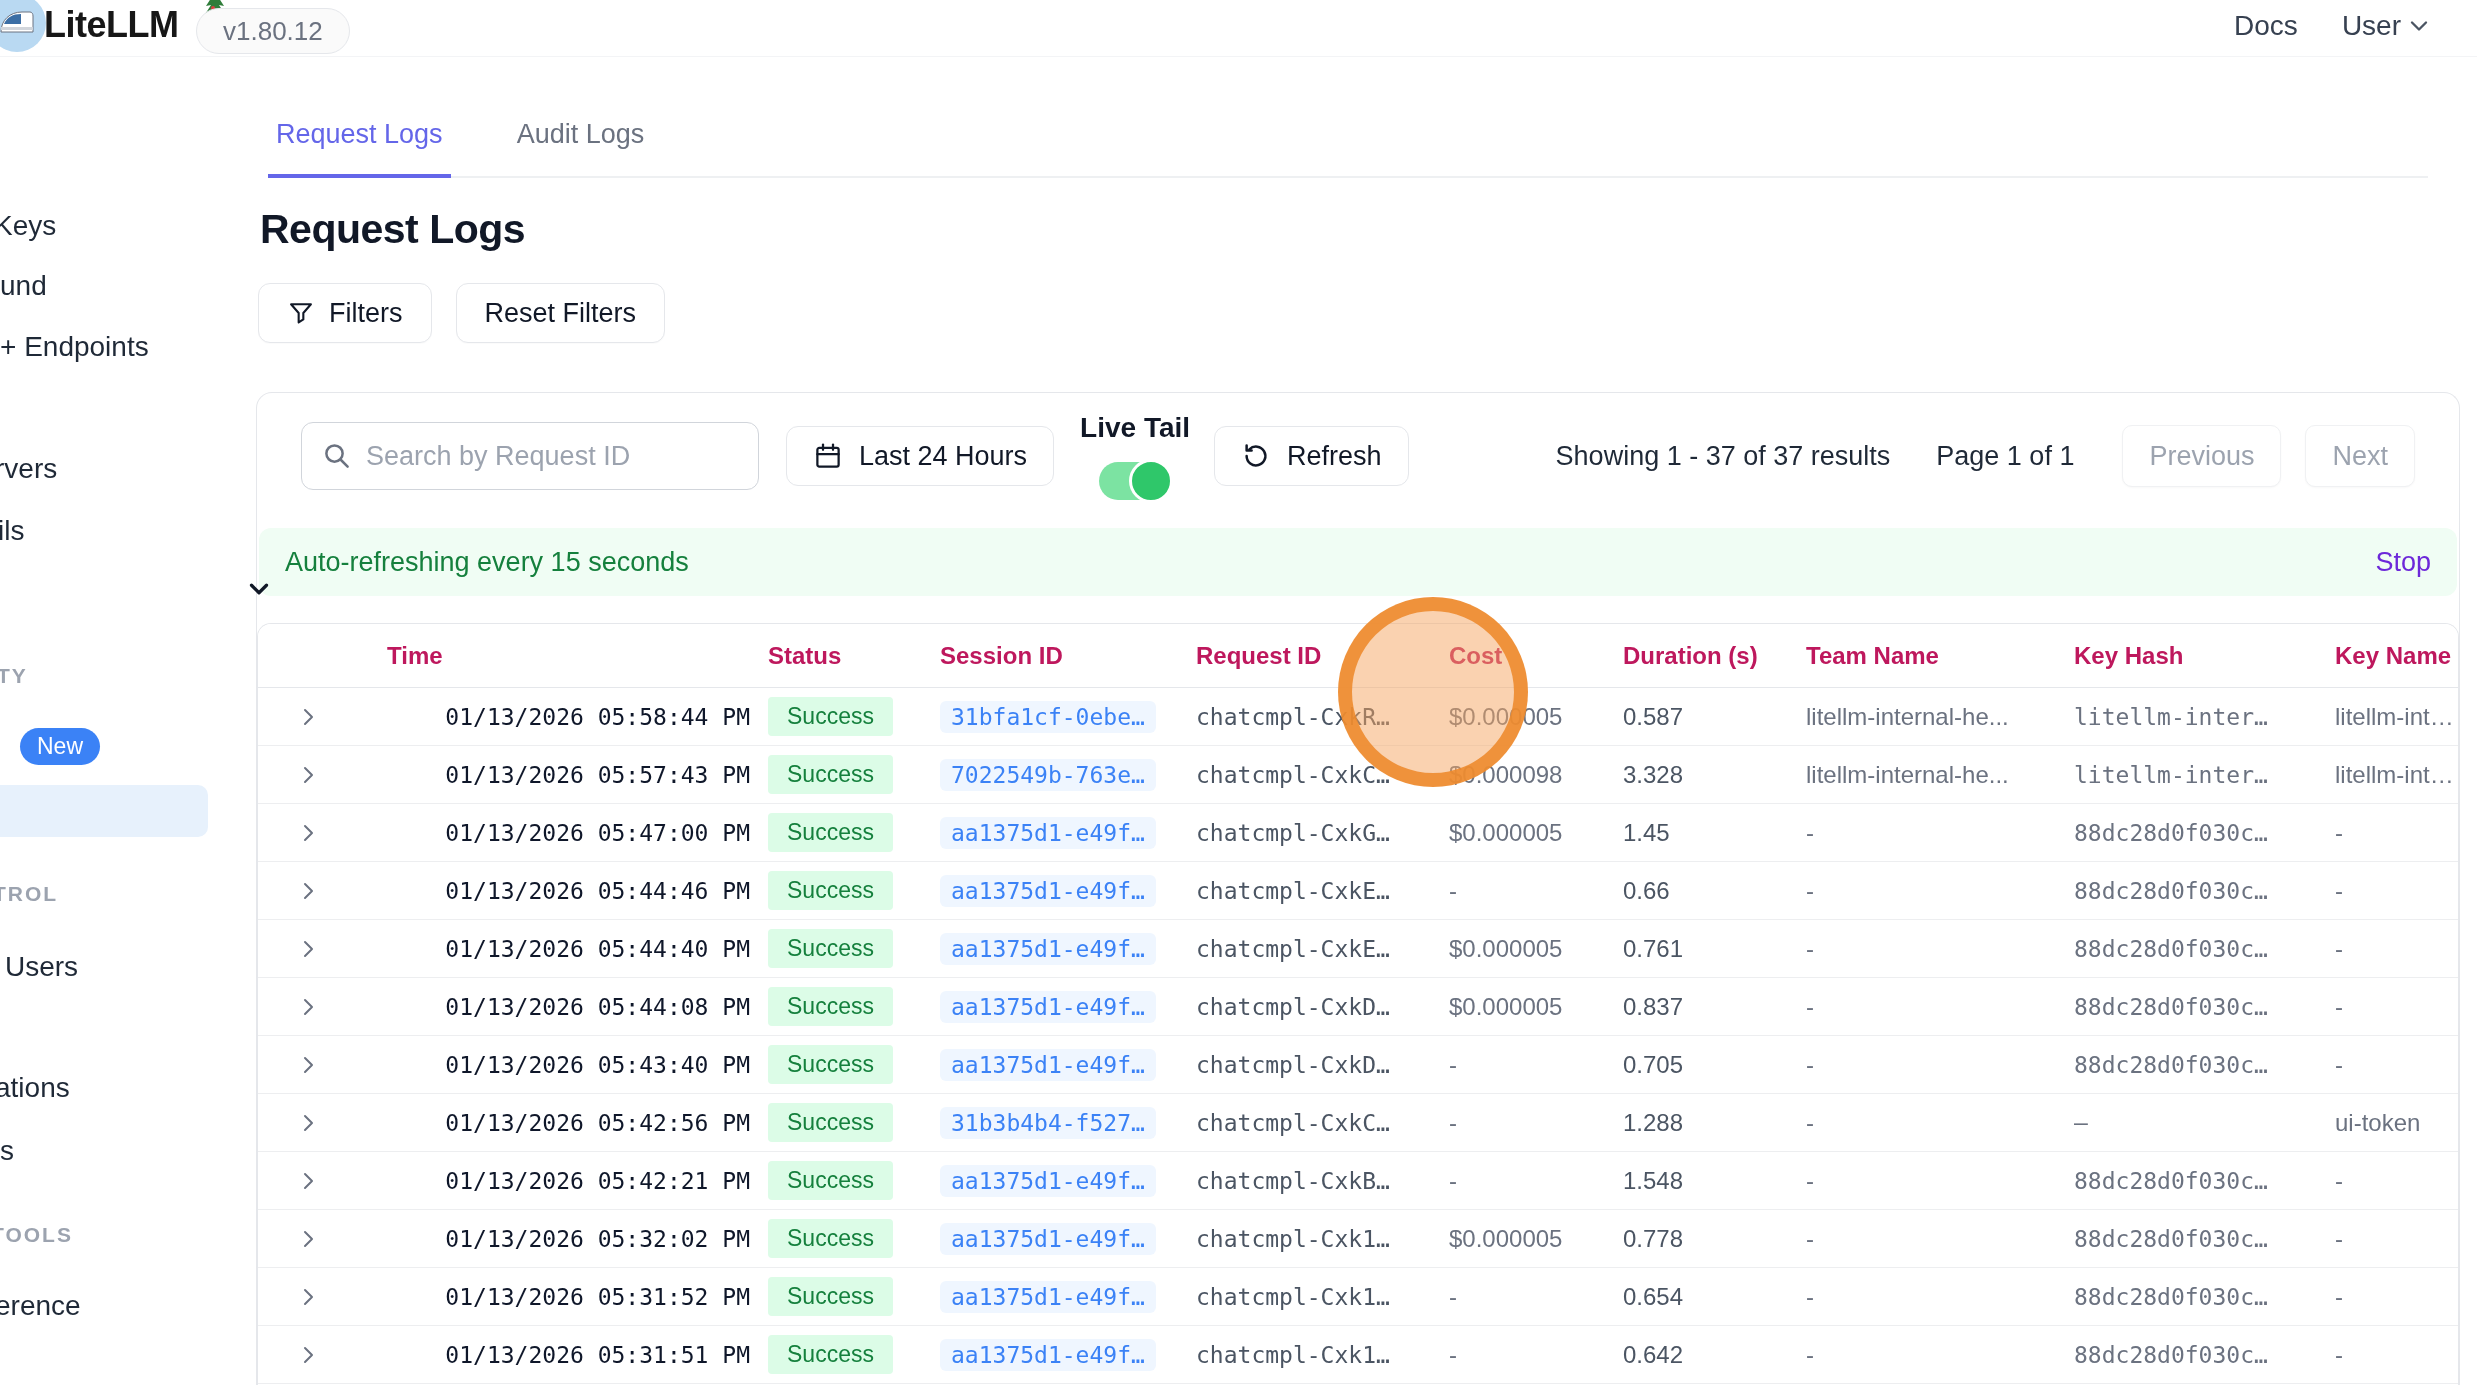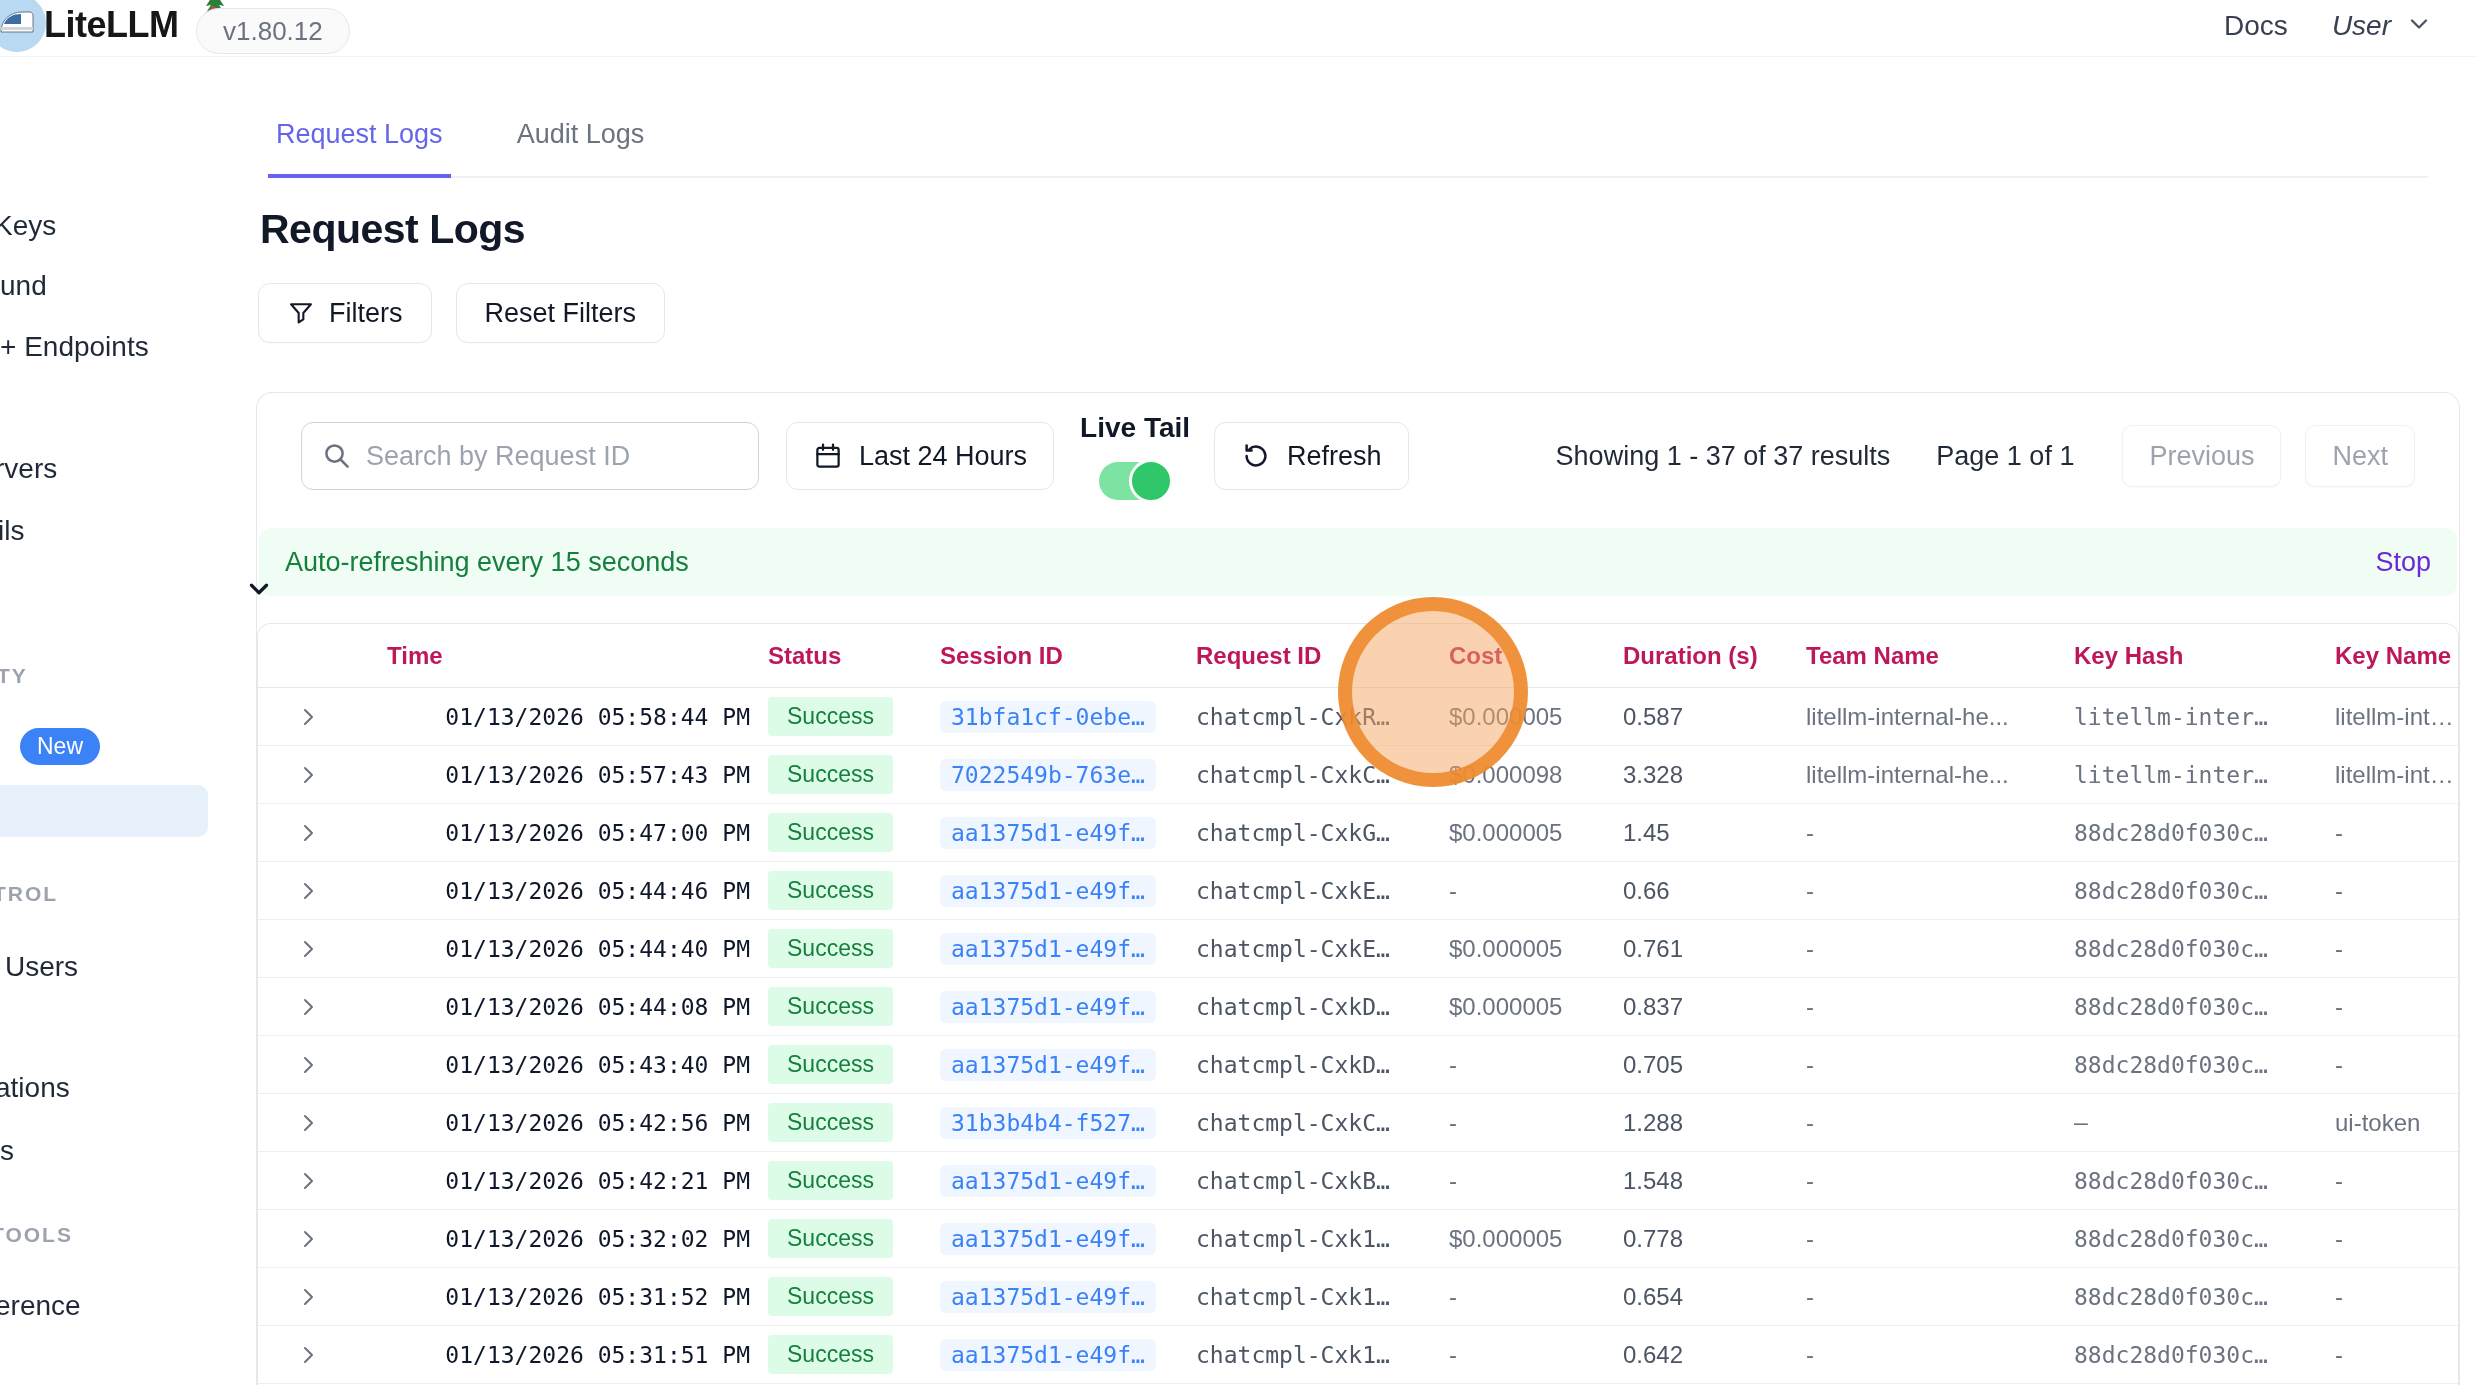--- a/index.html
+++ b/index.html
@@ -12,21 +12,21 @@
   .logo-circle { position:absolute; left:-12px; top:-6px; width:58px; height:58px;
     border-radius:50%; background:#b9d9f2; overflow:hidden; }
   .logo-circle svg { position:absolute; left:12px; top:16px; }
   .brand { position:absolute; left:44px; top:4px; font-size:36px; font-weight:700; color:#171717; letter-spacing:-0.5px; }
   .ver-pill { position:absolute; left:196px; top:8px; height:46px; padding:0 26px;
     border:1px solid #e5e7eb; border-radius:23px; background:#fafafa; color:#6b7280;
     font-size:26px; line-height:44px; }
   .tree-deco { position:absolute; left:200px; top:-8px; }
   .topnav { position:absolute; right:44px; top:10px; display:flex; align-items:center; gap:44px;
     font-size:28px; color:#374151; }
-  .usermenu { display:flex; gap:14px; cursor:pointer;font-style:italic; }
+  .usermenu { display:flex; align-items:center; gap:4px; cursor:pointer; }
   .chev { color:#4b5563; display:inline-flex; }
 
   
   .sb-frag { position:absolute; font-size:28px; color:#1f2937; white-space:nowrap; z-index:5; }
   .sb-sec  { position:absolute; font-size:21px; font-weight:700; letter-spacing:2px; color:#9ca3af; z-index:5;}
   .sb-i0{left:-6px; top:210px;} .sb-i1{left:0px; top:270px;} .sb-i2{left:0px; top:331px;}
   .sb-i3{left:-5px; top:453px;} .sb-i4{left:-2px; top:515px;}
   .sb-i5{left:5px; top:951px;}  .sb-i6{left:-5px; top:1072px;} .sb-i7{left:0px; top:1135px;}
   .sb-i8{left:-5px; top:1290px;}
   .sb-sec0{left:-3px; top:664px;} .sb-sec1{left:-7px; top:882px;} .sb-sec2{left:-9px; top:1223px;}
@@ -54,21 +54,21 @@
   
   .card { position:absolute; left:0px; top:335px; width:2204px; height:1100px;
     border:1px solid #e5e7eb; border-radius:16px 16px 0 0; border-bottom:none; background:#fff; }
 
   .toolbar { display:flex; align-items:center; margin:19px 44px 0 44px; }
   .search-box { display:flex; align-items:center; gap:14px; width:458px; height:68px;
     border:1px solid #d1d5db; border-radius:12px; padding:0 20px; color:#9ca3af; }
   .search-box input { border:none; outline:none; font-size:27px; width:360px;
     font-family:"Liberation Sans",sans-serif; color:#374151;}
   .search-box input::placeholder { color:#9ca3af; }
-  .tb-btn { display:inline-flex; align-items:center; gap:16px; height:68px; padding:0 26px;
+  .tb-btn { display:inline-flex; align-items:center; gap:16px; height:60px; padding:0 26px;
     background:#fff; border:1px solid #e5e7eb; border-radius:12px; font-size:27px; color:#111827; cursor:pointer;}
   .cal-btn { margin-left:27px; }
   .livetail { display:flex; align-items:center; gap:18px; margin-left:26px; font-size:28px; font-weight:600; color:#111827;flex-direction:column;}
   .toggle { position:relative; width:72px; height:38px; background:#7ce3a2; border-radius:19px; cursor:pointer;}
   .toggle .knob { position:absolute; right:-2px; top:-3px; width:44px; height:44px; border-radius:50%;
     background:#2fc76a; border:3px solid #fff; }
   .refresh-btn { margin-left:24px; }
   .tb-spacer { flex:1; }
   .results { font-size:27px; color:#1f2937; }
   .pageinfo { font-size:27px; color:#1f2937; margin-left:46px; }

